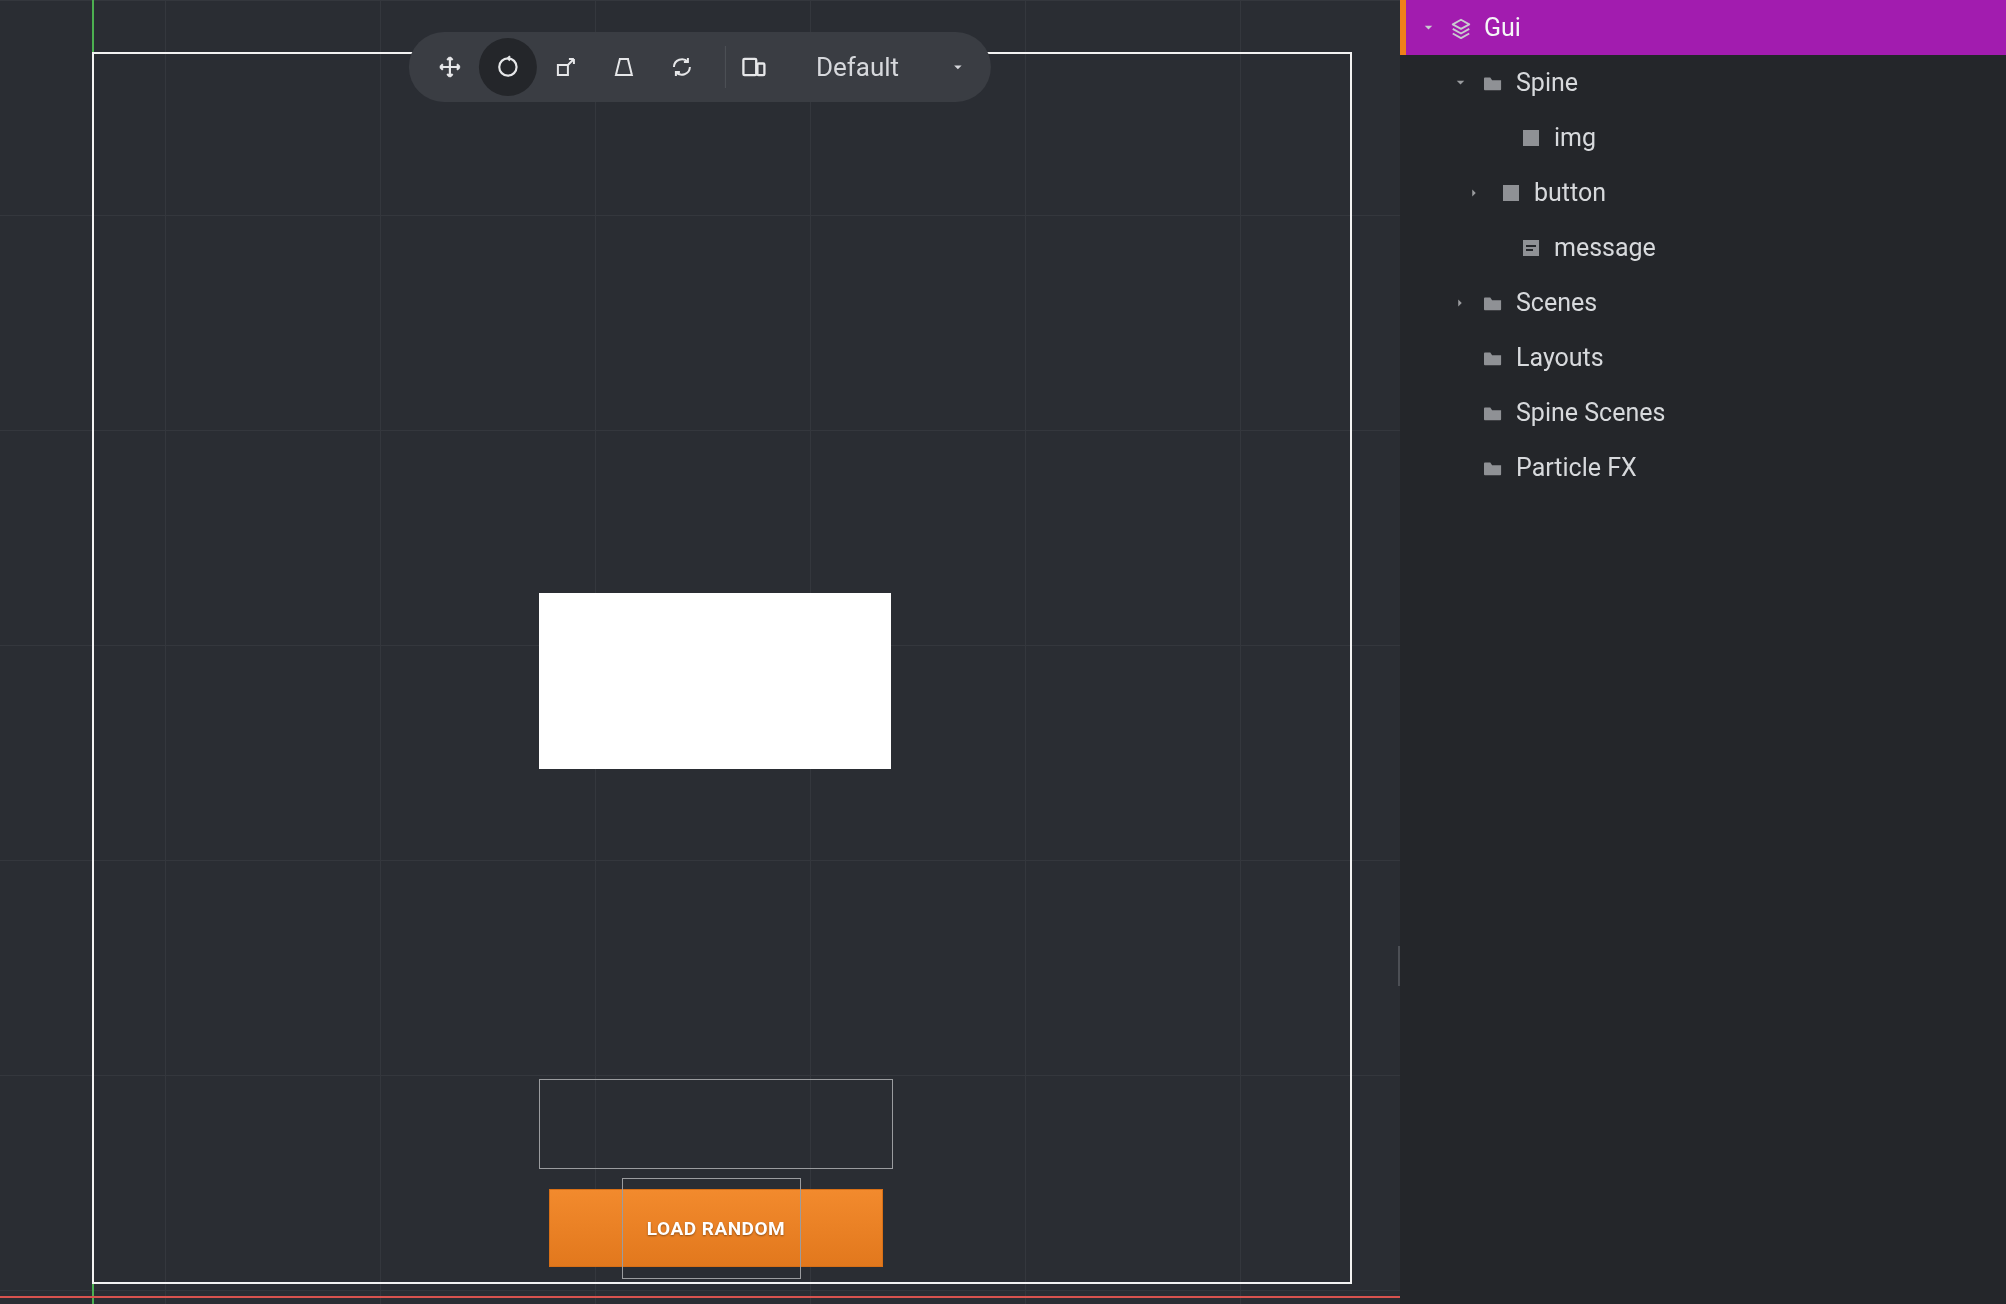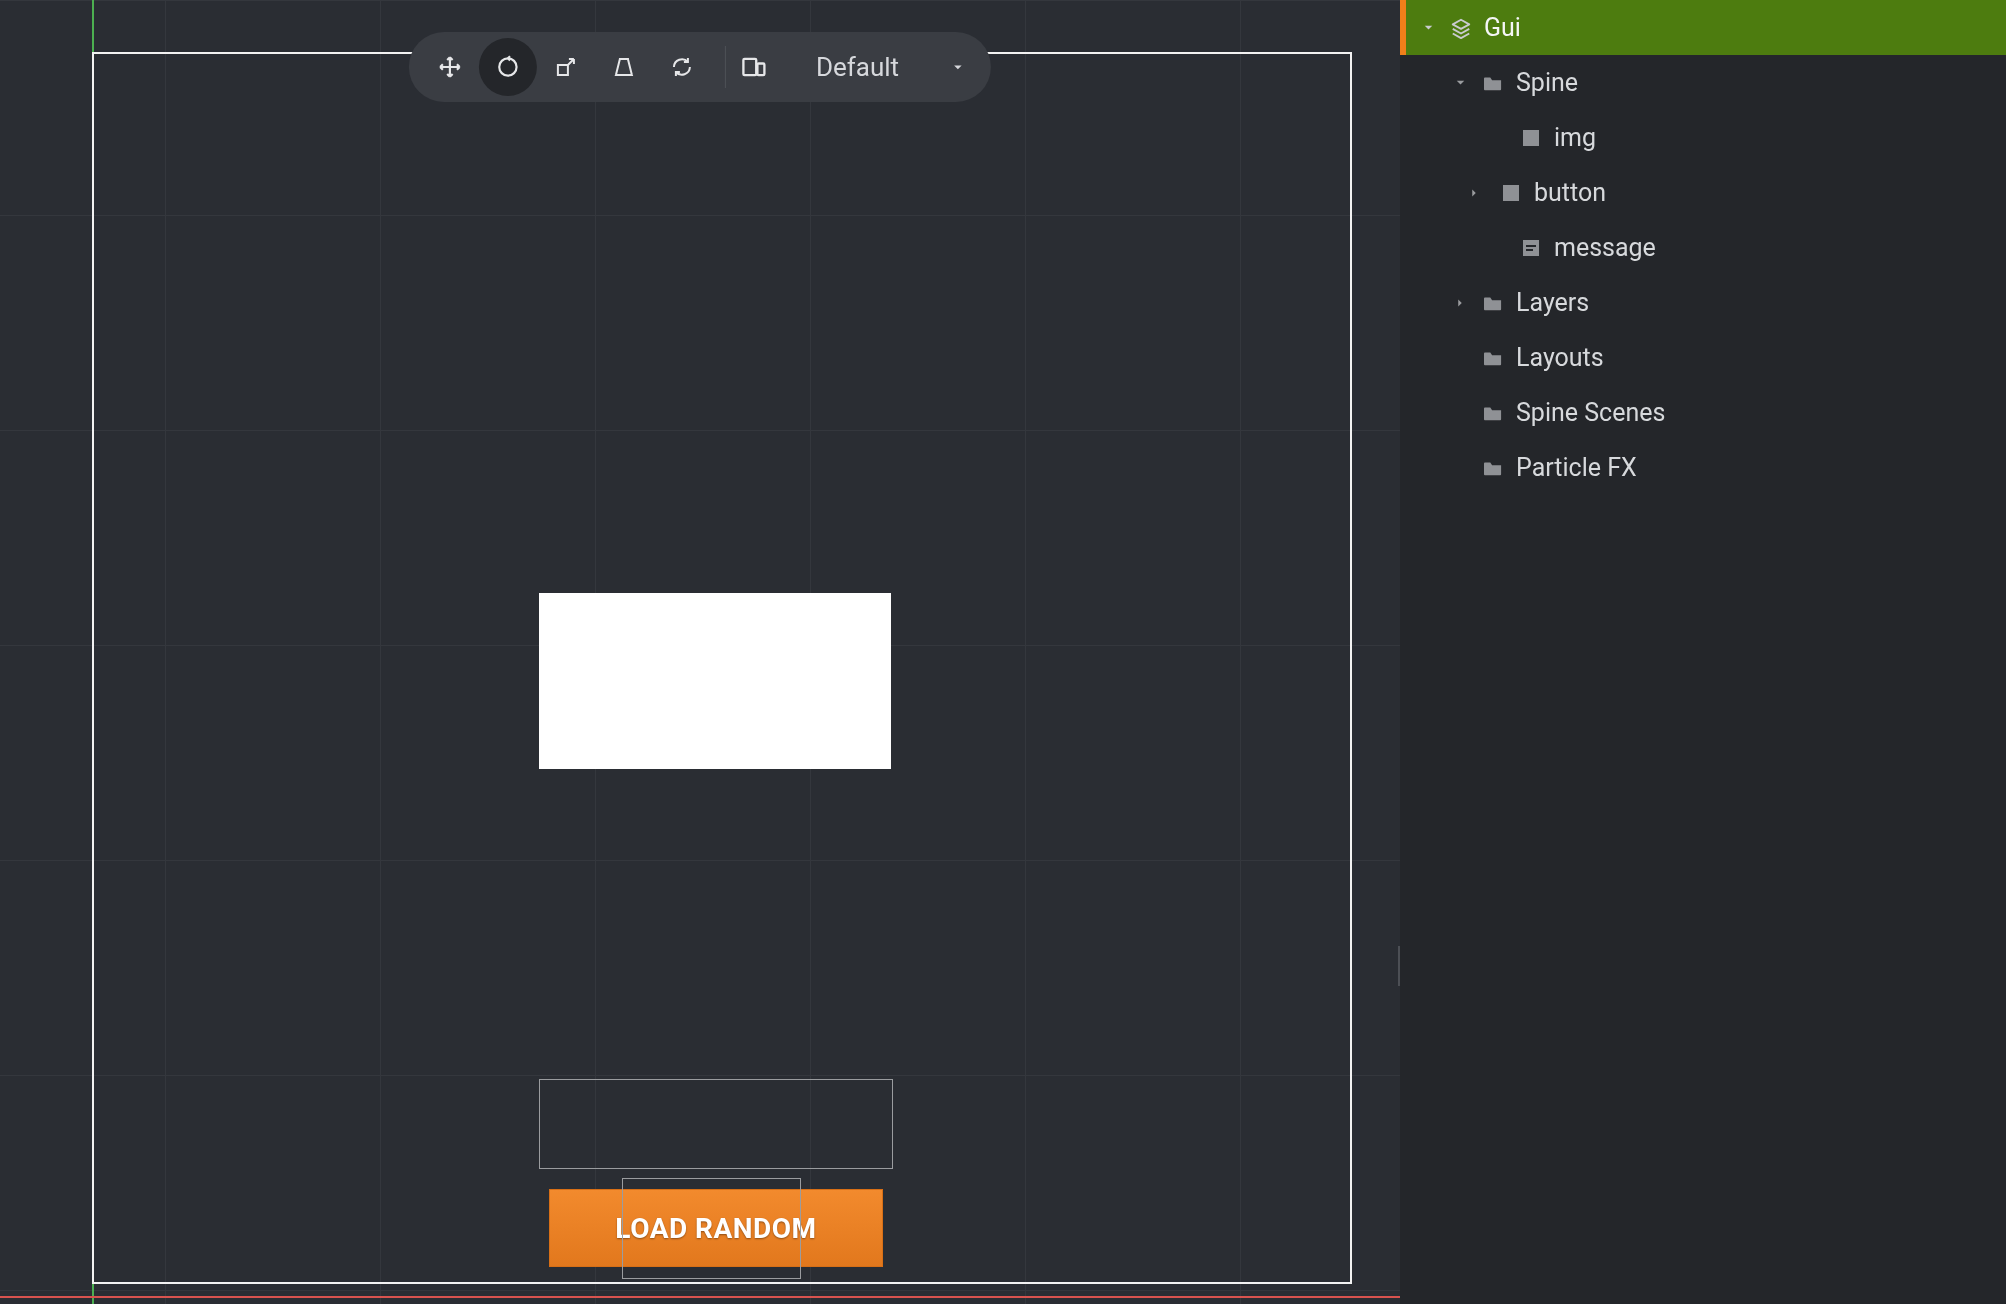--- a/index.html
+++ b/index.html
@@ -65,21 +65,21 @@
     left: 549px;
     top: 1189px;
     width: 334px;
     height: 78px;
     background: linear-gradient(to bottom, #f28a2d, #e2781d);
     border: 1px solid #d86f16;
     display: flex;
     align-items: center;
     justify-content: center;
     color: #fff;
-    font-size: 28px;
+    font-size: 19px;
     font-weight: 700;
     letter-spacing: 0.5px;
     text-shadow: 0 1px 2px rgba(0,0,0,0.4);
   }
   .scene-btn-label-frame {
     position: absolute;
     left: 622px;
     top: 1178px;
     width: 179px;
     height: 101px;
@@ -140,21 +140,21 @@
   }
   .outline-row {
     display: flex;
     align-items: center;
     height: 55px;
     padding-left: 0;
     gap: 10px;
     font-size: 25px;
     cursor: pointer;
   }
-  .outline-row.sel { background: #4d7c0f; position: relative; }
+  .outline-row.sel { background: #a21caf; position: relative; }
   .outline-row.sel::before {
     content:"";
     position:absolute;
     left:0; top:0; bottom:0;
     width:6px;
     background:#ef7f1a;
   }
   .row-arrow { width: 20px; display: flex; justify-content: center; }
   .row-arrow.none { opacity: 0; }
   .row-icon { width: 26px; display:flex; justify-content:center; }
@@ -325,21 +325,21 @@
       <span class="row-arrow">
         <svg width="14" height="14" viewBox="0 0 24 24" fill="#9a9c9f">
             <path d="M9 6l6 6-6 6z"></path>
           </svg>
       </span>
       <span class="row-icon">
         <svg width="22" height="18" viewBox="0 0 24 20" fill="#8f9195">
             <path d="M3 4h6l2 3h10v10a1 1 0 0 1-1 1H3a1 1 0 0 1-1-1V5a1 1 0 0 1 1-1z"></path>
           </svg>
       </span>
-      <span class="row-label">Layers</span>
+      <span class="row-label">Scenes</span>
     </div>
 
 
     <div class="outline-row ind-1">
       <span class="row-arrow none"></span>
       <span class="row-icon">
         <svg width="22" height="18" viewBox="0 0 24 20" fill="#8f9195">
             <path d="M3 4h6l2 3h10v10a1 1 0 0 1-1 1H3a1 1 0 0 1-1-1V5a1 1 0 0 1 1-1z"></path>
           </svg>
       </span>

